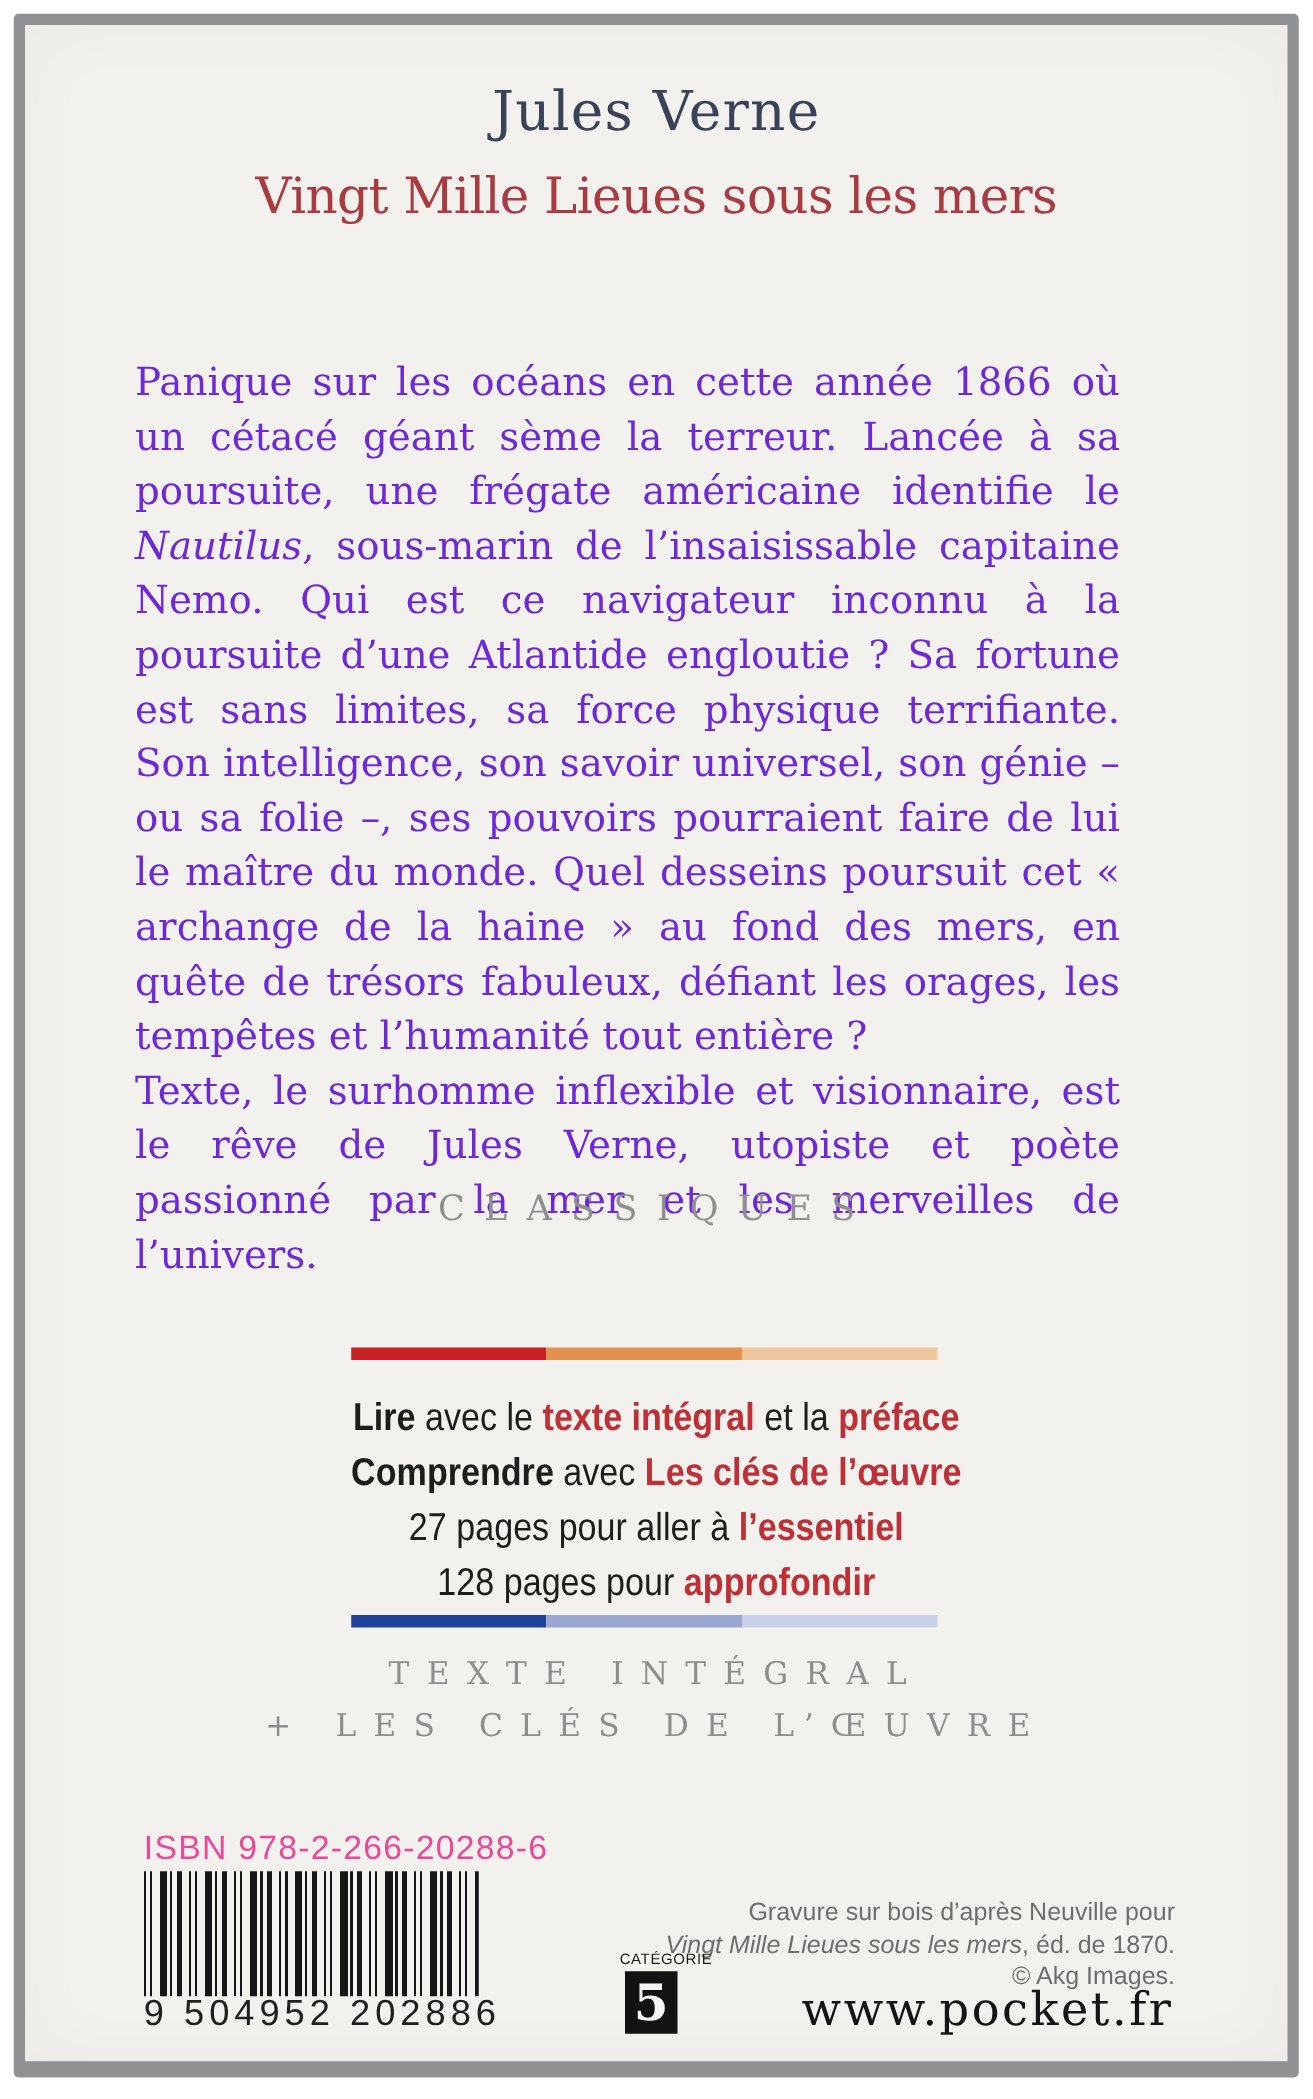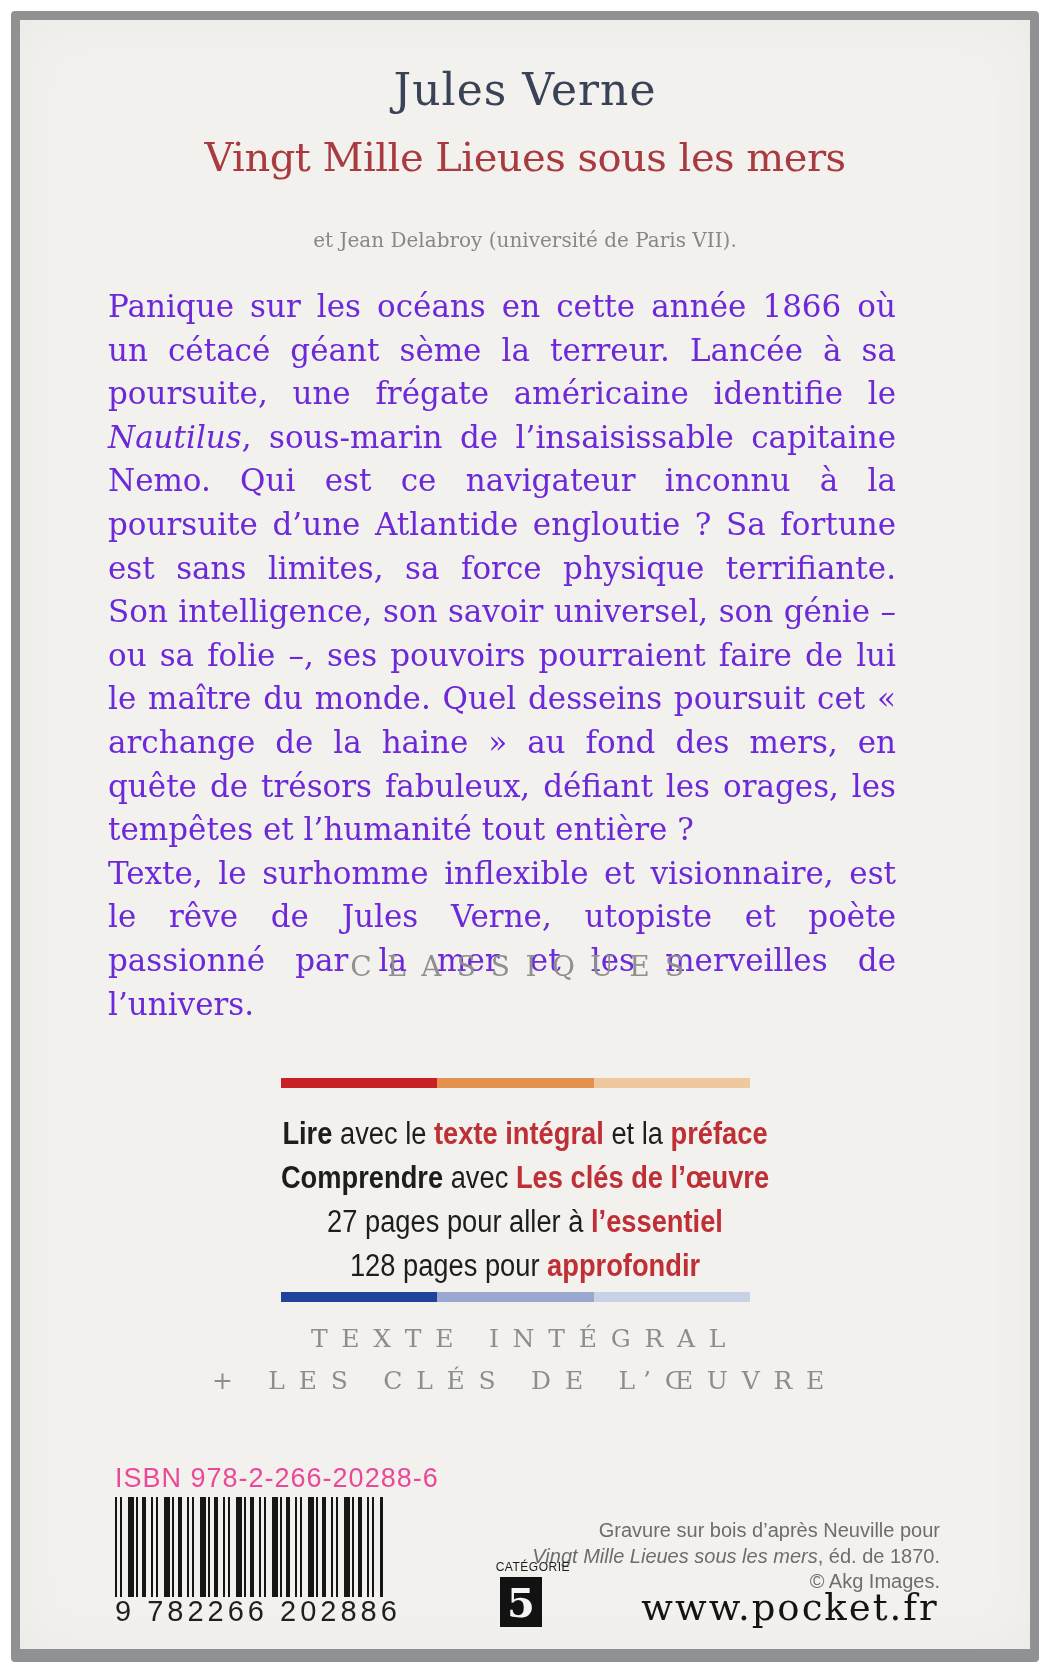--- a/index.html
+++ b/index.html
@@ -72,21 +72,20 @@
 </head>
 <body>
 
 <div class="page">
   <div class="frame abs"></div>
 
   <div class="abs center author">Jules Verne</div>
 
   <div class="abs center title">Vingt Mille Lieues sous les mers</div>
 
-  <div class="abs center ed-line ed2">et Jean Delabroy (université de Paris VII).</div>
 
   <div class="abs synopsis">
     <p><span>Panique sur les océans en cette année 1866 où un cétacé géant sème la terreur. Lancée à sa poursuite, une frégate américaine identifie le </span><span class="italic">Nautilus</span><span>, sous-marin de l’insaisissable capitaine Nemo. Qui est ce navigateur inconnu à la poursuite d’une Atlantide engloutie ? Sa fortune est sans limites, sa force physique terrifiante. Son intelligence, son savoir universel, son génie – ou sa folie –, ses pouvoirs pourraient faire de lui le maître du monde. Quel desseins poursuit cet « archange de la haine » au fond des mers, en quête de trésors fabuleux, défiant les orages, les tempêtes et l’humanité tout entière ?</span></p>
     <p>Texte, le surhomme inflexible et visionnaire, est le rêve de Jules Verne, utopiste et poète passionné par la mer et les merveilles de l’univers.</p>
   </div>
 
   <div class="abs center collection-name">Classiques</div>
 
   <div class="abs bar bar-warm">
       <div style="background: rgb(201, 32, 38);"></div>
@@ -105,21 +104,21 @@
       <div style="background: rgb(201, 209, 230);"></div>
     </div>
 
   <div class="abs center format-line fl1">Texte intégral</div>
   <div class="abs center format-line fl2">+ Les clés de l’œuvre</div>
 
   <div class="abs isbn">ISBN 978-2-266-20288-6</div>
 
   <div class="abs barcode"></div>
 
-  <div class="abs barcode-digits">9 782266 202886</div>
+  <div class="abs barcode-digits">9 504952 202886</div>
 
   <div class="abs credit">
     <div><span>Gravure sur bois d’après Neuville pour</span></div>
     <div><span class="italic">Vingt Mille Lieues sous les mers</span><span>, éd. de 1870.</span></div>
     <div><span>© Akg Images.</span></div>
   </div>
 
   <div class="abs cat-label">CATÉGORIE</div>
   <div class="abs cat-box">
     <span>5</span>

